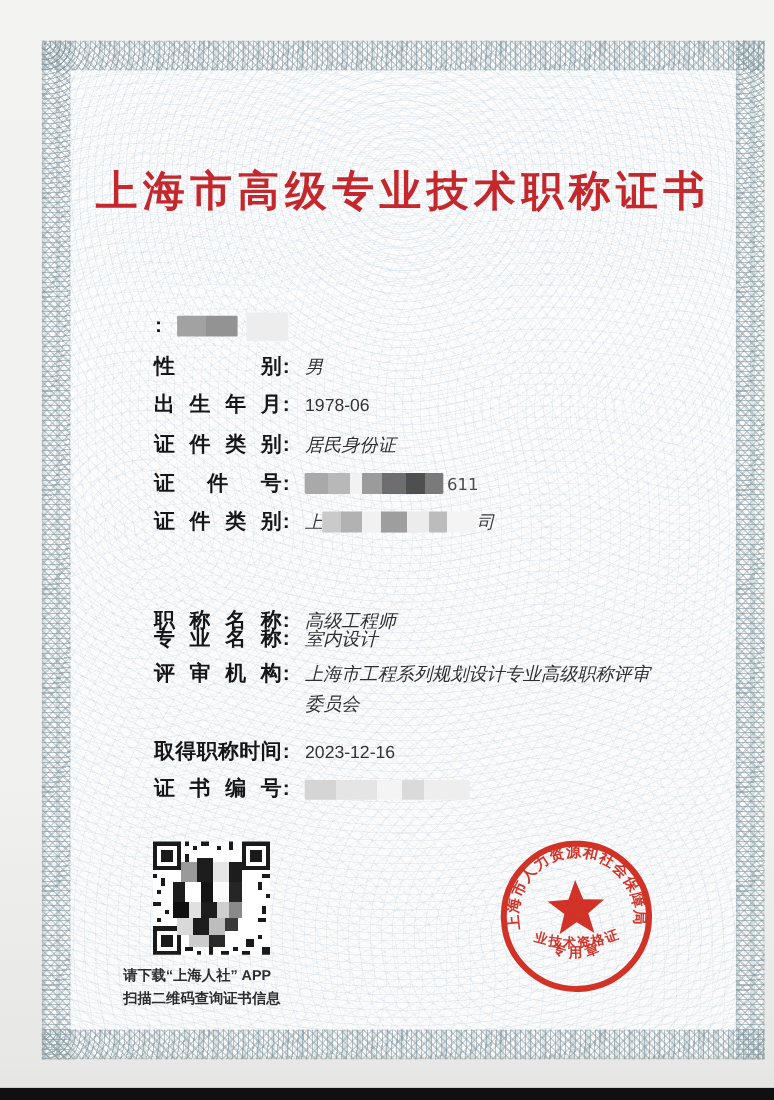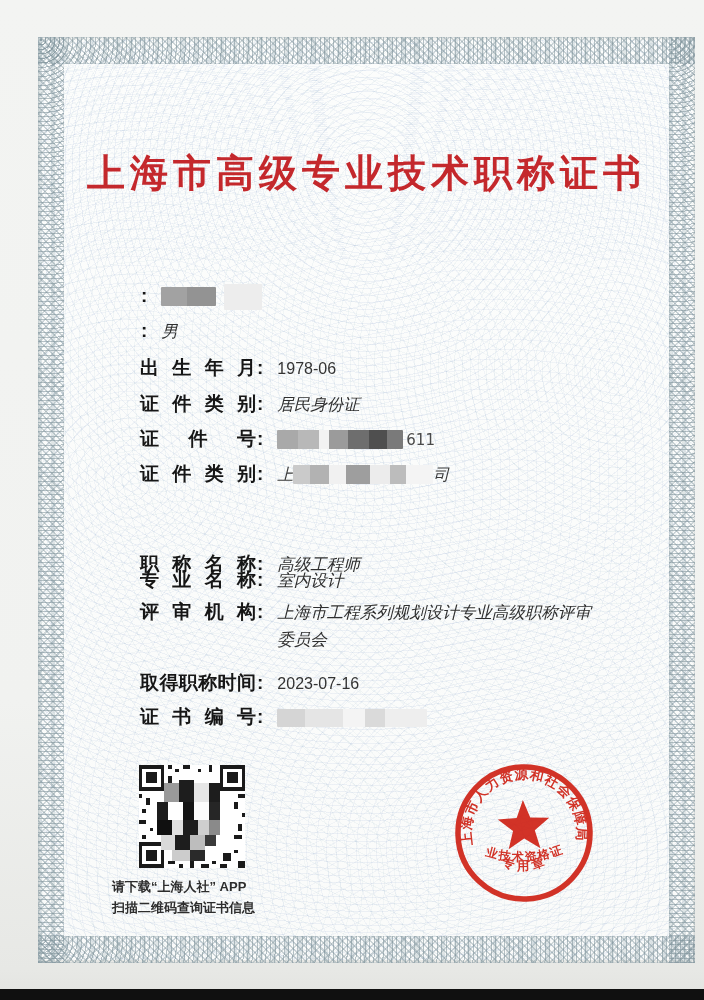--- a/index.html
+++ b/index.html
@@ -79,20 +79,21 @@
   <div class="title">上海市高级专业技术职称证书</div>
 
   <div class="content">
 
     <div class="row" style="top:284px">
         <span class="colon">:</span>
       <span class="val"><span class="px px-name"></span><span class="px px-name2"></span></span>
     </div>
 
     <div class="row" style="top:320px">
+      <span class="lbl">性别</span>
         <span class="colon">:</span>
       <span class="val val-cn">男</span>
     </div>
 
     <div class="row" style="top:355px">
       <span class="lbl">出生年月</span>
         <span class="colon">:</span>
       <span class="val val-num">1978-06</span>
     </div>
 
@@ -128,21 +129,21 @@
 
     <div class="row" style="top:599px">
       <span class="lbl">评审机构</span>
         <span class="colon">:</span>
       <span class="val val-cn agency-val">上海市工程系列规划设计专业高级职称评审委员会</span>
     </div>
 
     <div class="row" style="top:670px">
       <span class="lbl">取得职称时间</span>
         <span class="colon">:</span>
-      <span class="val val-num">2023-07-16</span>
+      <span class="val val-num">2023-12-16</span>
     </div>
 
     <div class="row" style="top:704px">
       <span class="lbl">证书编号</span>
         <span class="colon">:</span>
       <span class="val"><span class="px px-cert"></span></span>
     </div>
 
   </div>
 

